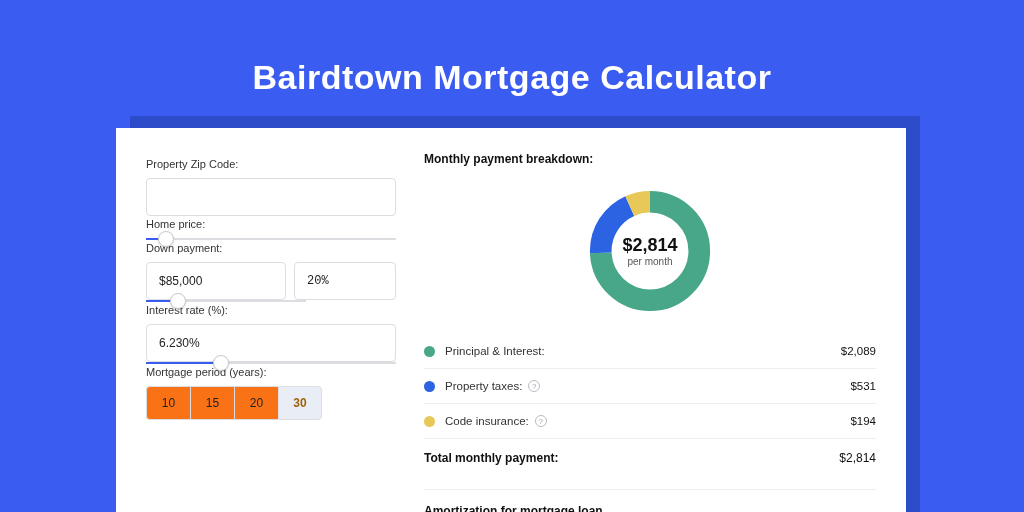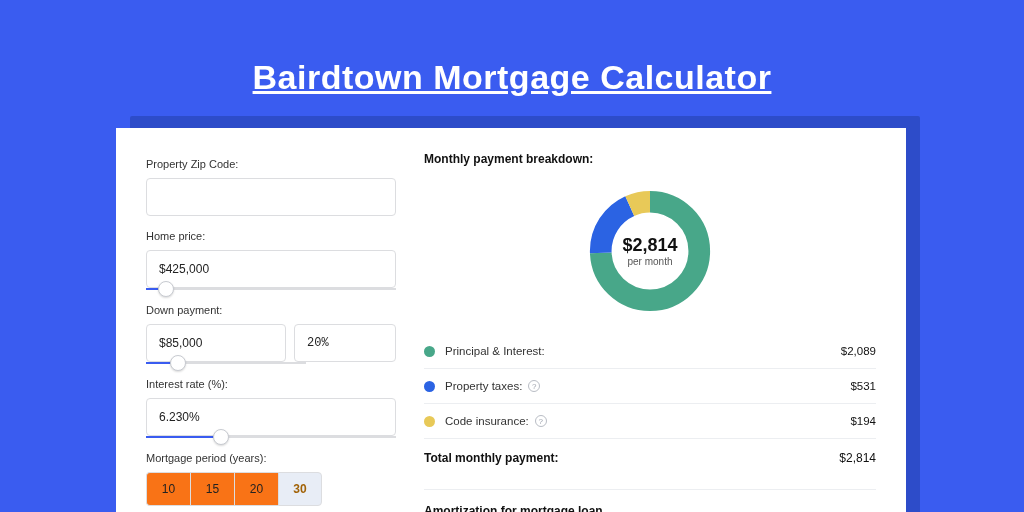--- a/index.html
+++ b/index.html
@@ -12,21 +12,20 @@
     position: relative;
   }
   .page-title {
     color: #fff;
     text-align: center;
     font-size: 34px;
     font-weight: 700;
     padding-top: 58px;
     padding-bottom: 20px;
     letter-spacing: 0.5px;
-    text-decoration: underline;
   }
   .card-shadow {
     position: absolute;
     left: 130px;
     top: 116px;
     width: 790px;
     height: 420px;
     background: #2d4cc9;
     border-radius: 2px;
   }
@@ -39,21 +38,21 @@
     display: flex;
     padding: 24px 30px 40px 30px;
     gap: 28px;
   }
   .left-col { width: 250px; flex: 0 0 250px; }
   .right-col { flex: 1; }
   .field-label {
     font-size: 11px;
     color: #333;
     margin-bottom: 8px;
-    margin-top: 14px;
+    margin-top: 2px;
   }
   .field-label:first-child { margin-top: 6px; }
   .input {
     width: 100%;
     border: 1px solid #dcdde0;
     border-radius: 4px;
     padding: 11px 12px;
     font-size: 12px;
     color: #222;
     background: #fff;
@@ -155,21 +154,20 @@
 
 <div class="card-shadow"></div>
 
 <div class="card">
   <div class="left-col">
 
     <div class="field-label">Property Zip Code:</div>
     <input class="input" type="text" value="" style="">
 
     <div class="field-label">Home price:</div>
-    <input class="input" type="text" value="$425,000" style="">
     <div class="slider-track">
       <div class="slider-fill" style="width:8%"></div>
       <div class="slider-thumb" style="left:8%"></div>
     </div>
 
     <div class="field-label">Down payment:</div>
     <div class="input-row">
       <input class="input" type="text" value="$85,000" style="">
       <input class="input" type="text" value="20%" style="">
     </div>

